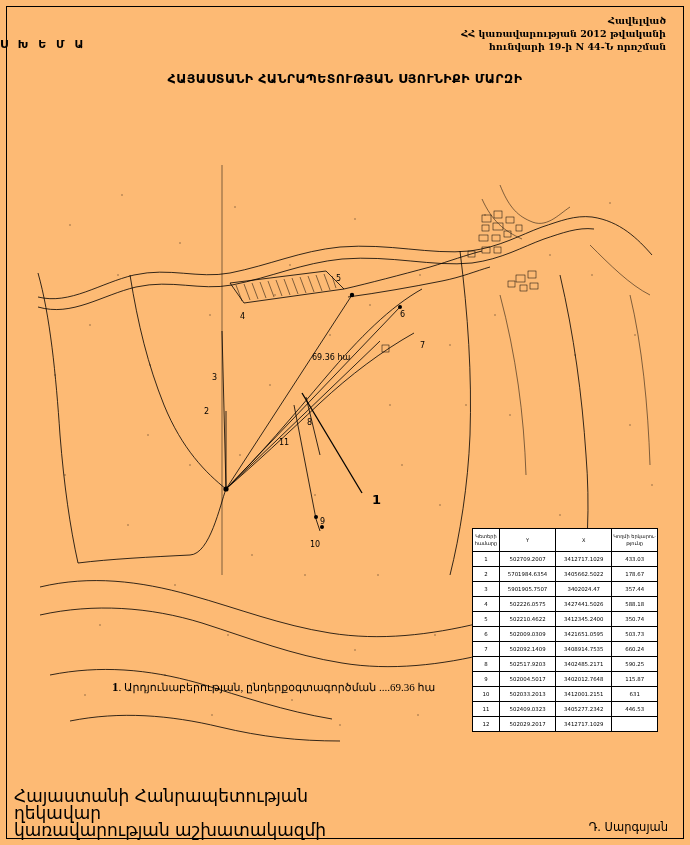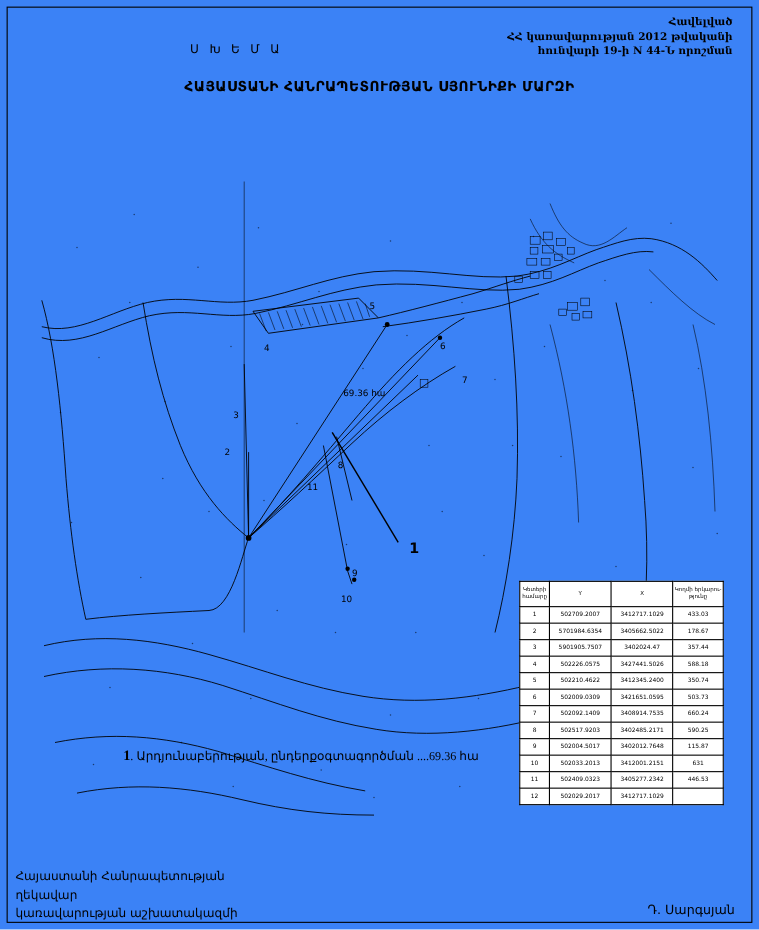--- a/index.html
+++ b/index.html
@@ -7,21 +7,21 @@
     padding: 0;
     background: #ffffff;
   }
   body {
     font-family: "DejaVu Serif", serif;
   }
   .page {
     position: relative;
     width: 690px;
     height: 845px;
-    background: #3b82f6;
+    background: #fdba74;
     box-sizing: border-box;
     overflow: hidden;
   }
   .page-border {
     position: absolute;
     left: 6px;
     top: 6px;
     width: 678px;
     height: 833px;
     border: 1px solid #000;
@@ -42,24 +42,24 @@
     line-height: 13px;
     color: #000;
   }
   .approval-block div { white-space: nowrap; }
 
   .sxema {
     position: absolute;
     left: 0;
     top: 38px;
     width: 430px;
-    text-align: center;
+    text-align: left;
     font-family: "DejaVu Sans", sans-serif;
     font-size: 11px;
-    font-weight: normal;
+    font-weight: bold;
     letter-spacing: 3px;
     color: #000;
   }
 
   .title-block {
     position: absolute;
     left: 0;
     top: 68px;
     width: 690px;
     text-align: center;
@@ -135,21 +135,21 @@
     font-weight: bold;
   }
 
   
   .footer-left {
     position: absolute;
     left: 14px;
     top: 788px;
     width: 330px;
     font-family: "DejaVu Sans", sans-serif;
-    font-size: 11px;
+    font-size: 17px;
     line-height: 17px;
     color: #000;
   }
   .footer-right {
     position: absolute;
     right: 22px;
     top: 820px;
     font-family: "DejaVu Sans", sans-serif;
     font-size: 11.5px;
     color: #000;

